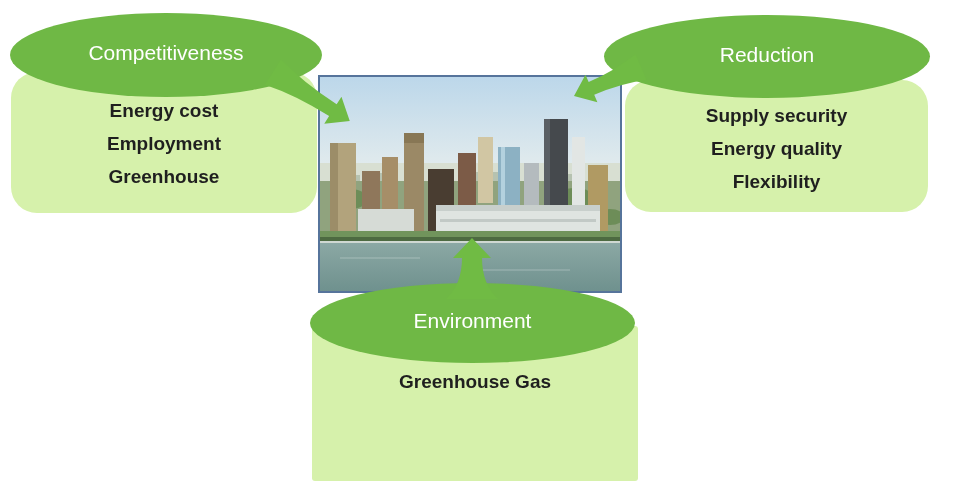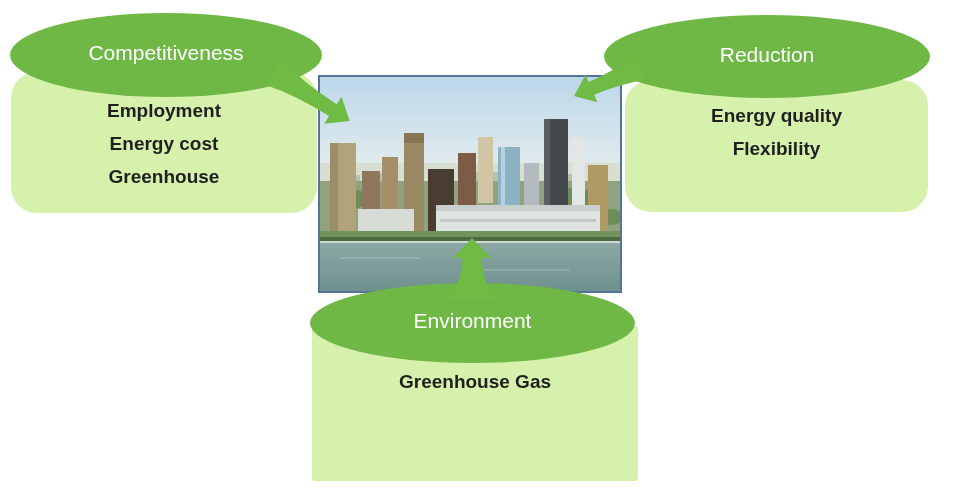--- a/index.html
+++ b/index.html
@@ -89,28 +89,29 @@
   }
   .arrow { fill: #70bb44; }
 </style>
 </head>
 <body>
 
 <div class="canvas">
 
   <div class="panel rounded panel-competitiveness">
     <div class="items">
+      <div class="item">Energy cost</div>
       <div class="item">Employment</div>
-      <div class="item">Energy cost</div>
       <div class="item">Greenhouse</div>
     </div>
   </div>
 
   <div class="panel rounded panel-security">
     <div class="items">
+      <div class="item">Supply security</div>
       <div class="item">Energy quality</div>
       <div class="item">Flexibility</div>
     </div>
   </div>
 
   <div class="panel panel-environment">
     <div class="items">
       <div class="item">Greenhouse Gas</div>
     </div>
   </div>

